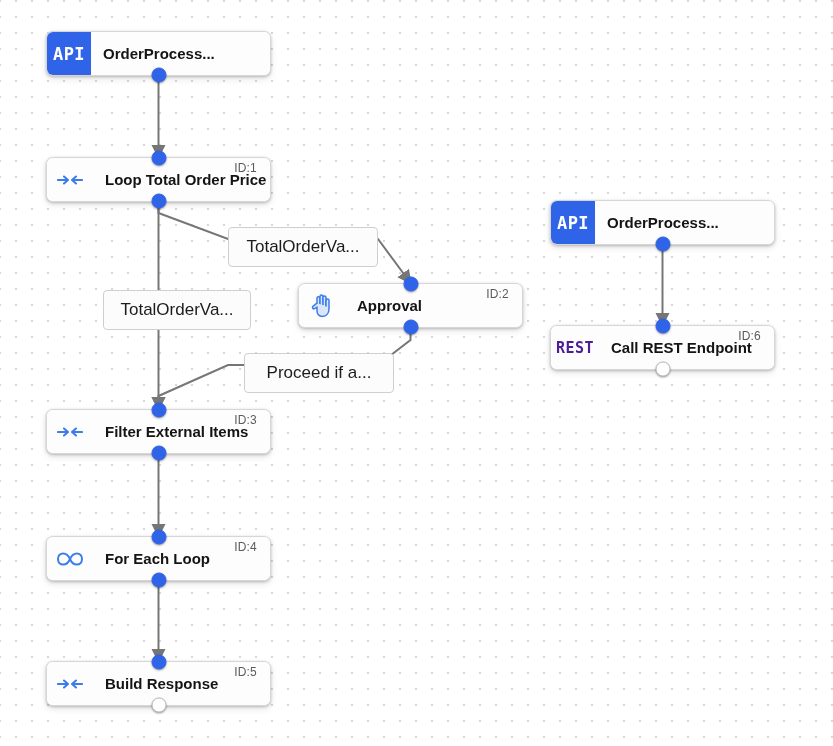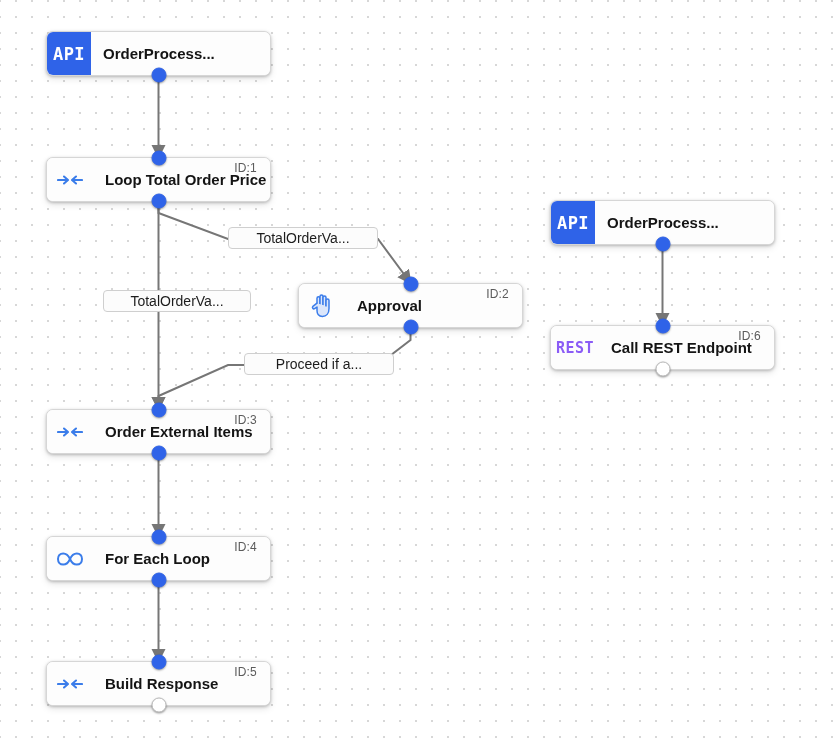--- a/index.html
+++ b/index.html
@@ -61,21 +61,21 @@
   }
   .badge.api {
     width: 44px;
     background: #2f63e8;
     color: #ffffff;
     font-size: 17px;
   }
   .badge.rest {
     width: 48px;
     background: transparent;
-    color: #8b5cf6;
+    color: #4c1d95;
     font-size: 15px;
   }
 
   
   .icon-box {
     flex: 0 0 auto;
     width: 46px;
     height: 100%;
     display: flex;
     align-items: center;
@@ -115,28 +115,28 @@
   }
   .handle.filled { background: #2f63e8; border: 1px solid #2f63e8; }
   .handle.hollow { background: #ffffff; border: 1.5px solid #b9b9b9; }
   .handle.top { top: 0; }
   .handle.bottom { top: 100%; }
 
   
   .edge-label {
     position: absolute;
     box-sizing: border-box;
-    height: 22px;
+    height: 40px;
     background: #fcfcfc;
     border: 1px solid #cfcfcf;
     border-radius: 4px;
     display: flex;
     align-items: center;
     justify-content: center;
-    font-size: 14px;
+    font-size: 17px;
     color: #1c1c1c;
     white-space: nowrap;
     padding: 0 10px;
   }
 </style>
 </head>
 <body>
 
 <div id="canvas">
 
@@ -208,21 +208,21 @@
       <div class="node" style="left: 46px; top: 409px; width: 225px; height: 45px;">
         <div class="node-inner">
           <div class="icon-box">
             <svg width="26" height="18" viewBox="0 0 26 18" fill="none" stroke="#3b7dea" stroke-width="2.1" stroke-linecap="round" stroke-linejoin="round">
               <path d="M1 9 H10"></path>
               <path d="M7 5.5 L11 9 L7 12.5"></path>
               <path d="M25 9 H16"></path>
               <path d="M19 5.5 L15 9 L19 12.5"></path>
             </svg>
           </div>
-          <div class="node-label pad">Order External Items</div>
+          <div class="node-label pad">Filter External Items</div>
         </div>
         <div class="id-tag">ID:3</div>
         <div class="handle top filled"></div>
         <div class="handle bottom filled"></div>
       </div>
       <div class="node" style="left: 46px; top: 536px; width: 225px; height: 45px;">
         <div class="node-inner">
           <div class="icon-box">
             <svg width="28" height="16" viewBox="0 0 28 16" fill="none" stroke="#3b7dea" stroke-width="2">
               <path d="M14 8 C12 3.4 9.6 2.4 7.2 2.4 C4 2.4 2 4.9 2 8 C2 11.1 4 13.6 7.2 13.6 C9.6 13.6 12 12.6 14 8 Z"></path>

